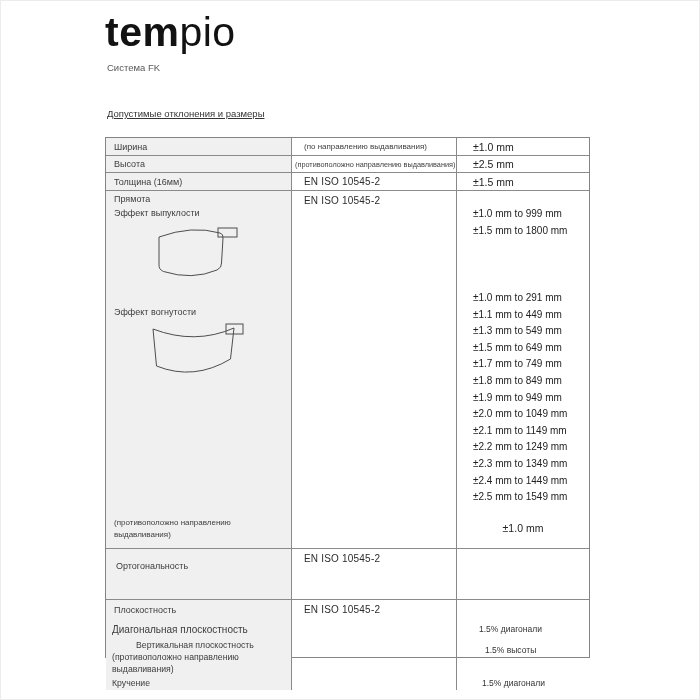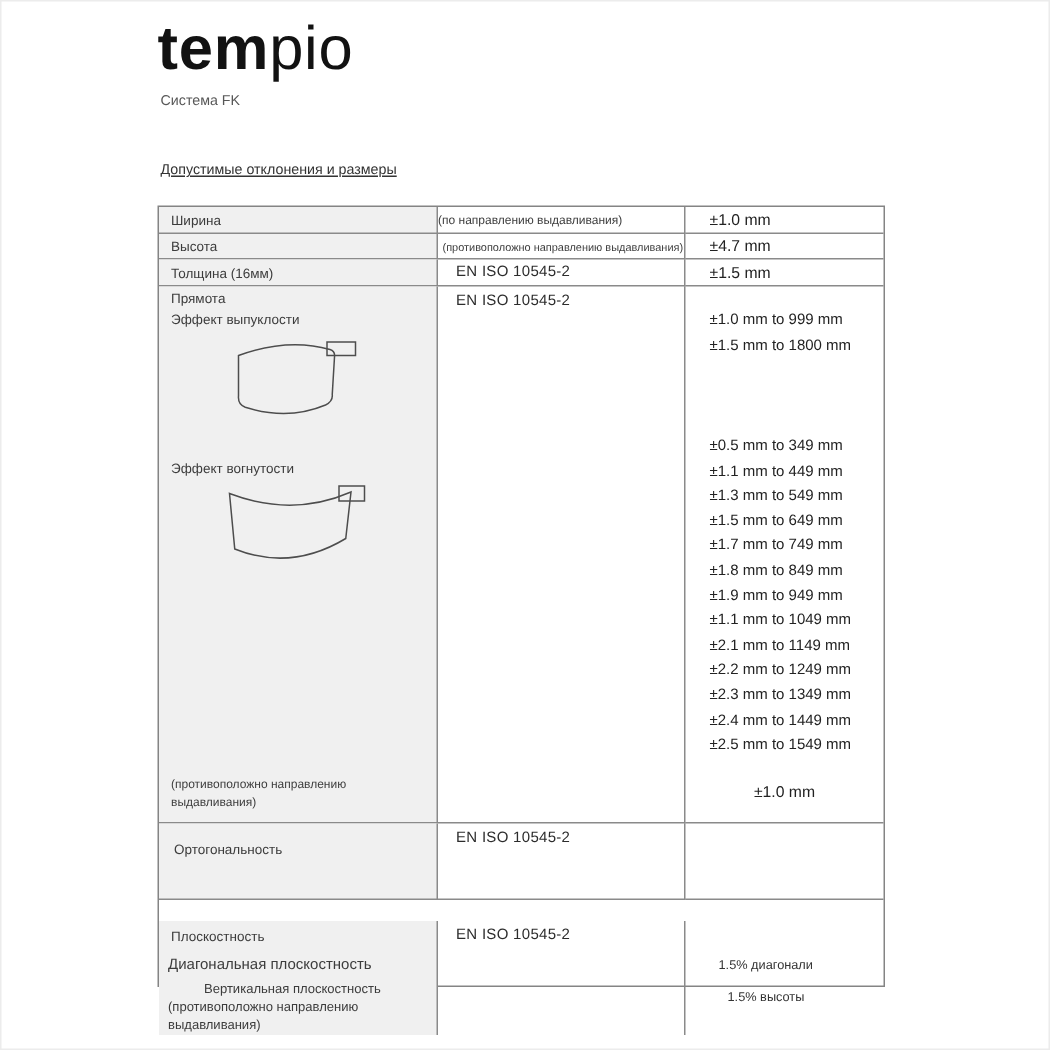--- a/index.html
+++ b/index.html
@@ -17,25 +17,25 @@
   .doc-link{position:absolute;left:107px;top:88px;font-size:9.5px;color:#333;text-decoration:underline;cursor:pointer;margin-top:20px;}
   
   .tbl{
     position:absolute;left:105px;top:137px;width:485px;height:521px;
     display:grid;grid-template-columns:186px 165px 132px;
     grid-template-rows:18px 17px 18px 358px 51px 90px;
     border:1px solid #848484;box-sizing:border-box;background:#fff;
   }
   .cell{border-right:1px solid #8a8a8a;border-bottom:1px solid #8a8a8a;box-sizing:border-box;position:relative;overflow:hidden;}
   .lastcol{border-right:none;}
-  .lastrow{border-bottom:none;margin-top:14px;}
+  .lastrow{border-bottom:none;}
   .c1{background:#f0f0f0;}
   .flexc{display:flex;align-items:center;}
   .lbl{font-size:9px;padding-left:8px;color:#3c3c3c;}
-  .note1{font-size:8px;padding-left:0;color:#3e3e3e;text-align:right;}
+  .note1{font-size:8px;padding-left:12px;color:#3e3e3e;text-align:right;}
   .note2{font-size:7.3px;padding-left:3px;color:#3e3e3e;}
   .iso{font-size:10px;color:#2c2c2c;letter-spacing:0.2px;}
   .iso-center{padding-left:12px;}
   .iso-top{position:absolute;top:4px;left:12px;}
   .val{font-size:10.5px;color:#222;padding-left:16px;}
   
   .abs{position:absolute;}
   .s-label{top:3px;left:8px;font-size:9px;}
   .s-convex{top:17px;left:8px;font-size:9px;}
   .s-concave{top:116px;left:8px;font-size:9px;}
@@ -66,21 +66,21 @@
 <a class="doc-link">Допустимые отклонения и размеры</a>
 
 <div class="tbl">
 
   <div class="cell c1 flexc lbl">Ширина</div>
   <div class="cell flexc note1">(по направлению выдавливания)</div>
   <div class="cell lastcol flexc val">±1.0 mm</div>
 
   <div class="cell c1 flexc lbl">Высота</div>
   <div class="cell flexc note2">(противоположно направлению выдавливания)</div>
-  <div class="cell lastcol flexc val">±4.7 mm</div>
+  <div class="cell lastcol flexc val">±2.5 mm</div>
 
   <div class="cell c1 flexc lbl">Толщина (16мм)</div>
   <div class="cell flexc iso iso-center">EN ISO 10545-2</div>
   <div class="cell lastcol flexc val">±1.5 mm</div>
 
   <div class="cell c1">
     <div class="abs s-label">Прямота</div>
     <div class="abs s-convex">Эффект выпуклости</div>
     <svg class="svg-convex" width="92" height="60" viewBox="0 0 92 60">
       <rect class="diag-stroke" x="66" y="5" width="19" height="9"></rect>
@@ -95,28 +95,28 @@
   </div>
   <div class="cell">
     <div class="iso iso-top">EN ISO 10545-2</div>
   </div>
   <div class="cell lastcol">
     <div class="topvals">
       <div>±1.0 mm to 999 mm</div>
       <div>±1.5 mm to 1800 mm</div>
     </div>
     <div class="rangelist">
-      <div>±0.5 mm to 349 mm</div>
+      <div>±1.0 mm to 291 mm</div>
       <div>±1.1 mm to 449 mm</div>
       <div>±1.3 mm to 549 mm</div>
       <div>±1.5 mm to 649 mm</div>
       <div>±1.7 mm to 749 mm</div>
       <div>±1.8 mm to 849 mm</div>
       <div>±1.9 mm to 949 mm</div>
-      <div>±1.1 mm to 1049 mm</div>
+      <div>±2.0 mm to 1049 mm</div>
       <div>±2.1 mm to 1149 mm</div>
       <div>±2.2 mm to 1249 mm</div>
       <div>±2.3 mm to 1349 mm</div>
       <div>±2.4 mm to 1449 mm</div>
       <div>±2.5 mm to 1549 mm</div>
     </div>
     <div class="singleval">±1.0 mm</div>
   </div>
 
   <div class="cell c1">

